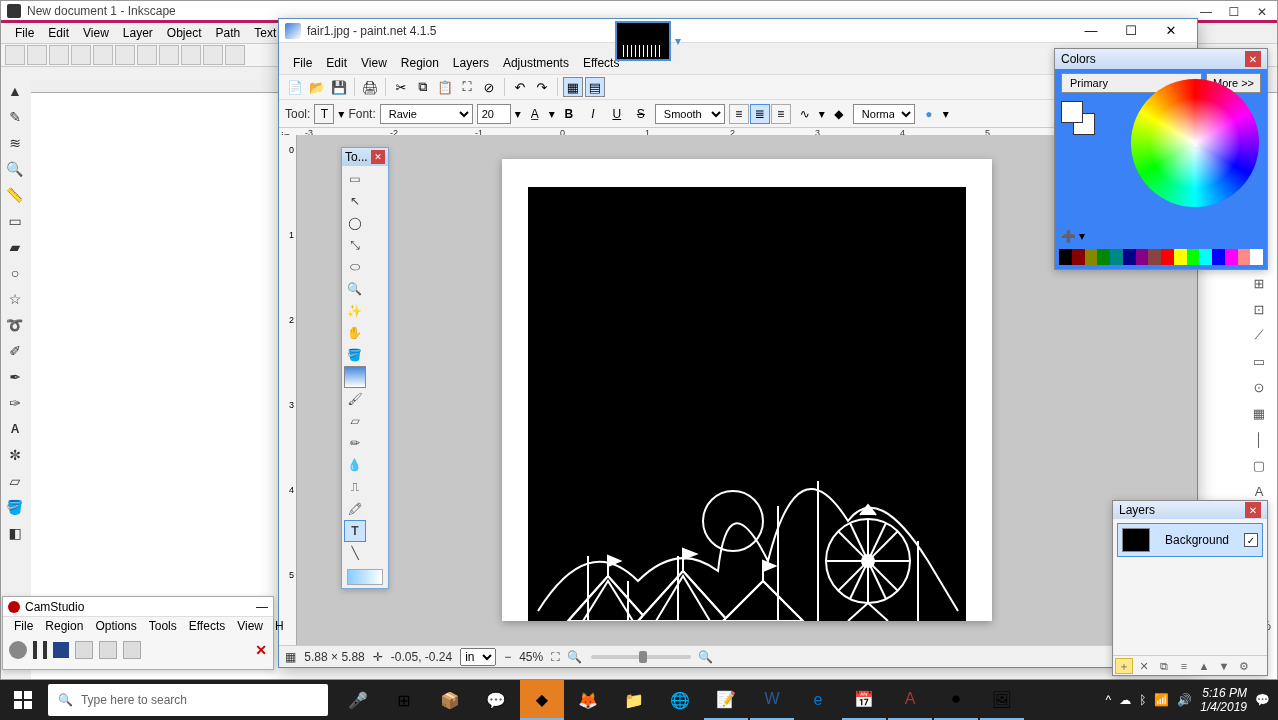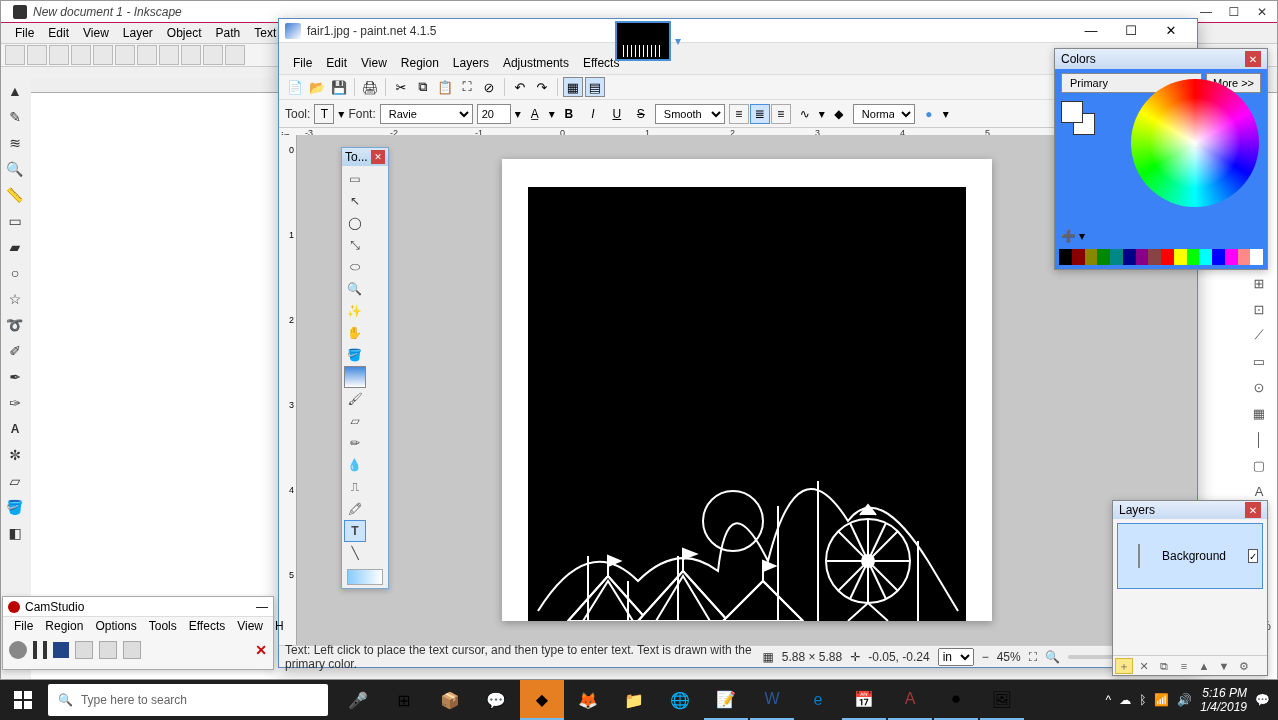--- a/index.html
+++ b/index.html
@@ -1,20 +1,20 @@
 <!DOCTYPE html>
 <html><head>
 <meta charset="utf-8">
 <style>
 * { margin:0; padding:0; box-sizing:border-box; font-family:"Segoe UI",Tahoma,sans-serif; font-size:12px; }
 body { background:#f0f0f0; width:1278px; height:720px; overflow:hidden; position:relative; }
 
 
 .inkscape { position:absolute; left:0; top:0; width:1278px; height:680px; background:#f0f0f0; border:1px solid #999; }
-.ink-titlebar { height:22px; background:#fff; display:flex; align-items:center; padding:0 12px; gap:6px; border-bottom:1px solid #be185d;font-style:italic;}
+.ink-titlebar { height:22px; background:#fff; display:flex; align-items:center; padding:0 6px; gap:6px; border-bottom:3px solid #be185d;}
 .ink-logo { width:14px; height:14px; background:#333; border-radius:2px; }
 .ink-title { flex:1; color:#444; }
 .ink-ctrl { display:flex; gap:2px; position:absolute; right:2px; top:2px;}
 .ink-ctrl span { width:26px; height:18px; display:flex; align-items:center; justify-content:center; color:#333;}
 .ink-menu { height:20px; display:flex; gap:2px; padding:0 8px; align-items:center; }
 .ink-menu span { padding:1px 6px; }
 .ink-tb { height:24px; border-top:1px solid #ccc; border-bottom:1px solid #ccc; display:flex; gap:2px; padding:2px 4px; align-items:center; background:#f4f4f4;}
 .ink-tb .btn { width:20px; height:20px; background:#e8e8e8; border:1px solid #bbb; }
 .ink-toolbox { position:absolute; left:2px; top:78px; width:28px; display:flex; flex-direction:column; gap:2px; }
 .ink-toolbox .t { width:24px; height:24px; display:flex; align-items:center; justify-content:center; font-size:14px; color:#333;}
@@ -84,21 +84,21 @@
 .wheel{width:128px;height:128px;border-radius:50%;position:absolute;right:8px;top:30px;background:conic-gradient(red,magenta,blue,cyan,lime,yellow,red);}
 .wheel::after{content:"";position:absolute;inset:18px;border-radius:50%;background:radial-gradient(circle,#fff 0%,transparent 70%);}
 .wheel .dot{position:absolute;width:8px;height:8px;border:1px solid #333;border-radius:50%;left:62px;top:62px;}
 .palette{position:absolute;bottom:4px;left:4px;right:4px;height:16px;display:flex;}
 .palette span{flex:1;}
 
 
 .layers { position:absolute; right:10px; bottom:44px; width:156px; height:176px; background:#f4f4f4; border:1px solid #888; box-shadow:0 2px 8px rgba(0,0,0,.25);}
 .layers-title { height:18px; background:linear-gradient(#e5eefc,#c8dbf2); display:flex; align-items:center; padding:0 6px; font-size:11px;}
 .layers-title .cl{width:16px;height:16px;background:#c44;color:#fff;display:flex;align-items:center;justify-content:center;margin-left:auto;font-size:10px;}
-.layer-row{display:flex;align-items:center;gap:22px;padding:20px;background:#cce4ff;border:1px solid #4a90d9;margin:4px;text-align:center;}
+.layer-row{display:flex;align-items:center;gap:6px;padding:4px;background:#cce4ff;border:1px solid #4a90d9;margin:4px;text-align:center;}
 .layer-thumb{width:28px;height:24px;background:#000;border:1px solid #888;}
 .layer-chk{width:14px;height:14px;border:1px solid #555;background:#fff;display:flex;align-items:center;justify-content:center;font-size:10px;}
 .layers-btm{position:absolute;bottom:0;left:0;right:0;height:20px;border-top:1px solid #ccc;display:flex;gap:2px;padding:2px;}
 .layers-btm .b{width:18px;height:16px;display:flex;align-items:center;justify-content:center;font-size:11px;color:#666;}
 .layers-btm .b.hl{background:#ffe88a;border:1px solid #d4b838;}
 
 
 .cam { position:absolute; left:2px; top:596px; width:272px; height:74px; background:#f6f6f6; border:1px solid #aaa; box-shadow:0 2px 6px rgba(0,0,0,.2);}
 .cam-title{height:20px;display:flex;align-items:center;padding:0 5px;gap:5px;background:#fff;border-bottom:1px solid #ddd;}
 .cam-title .lg{width:12px;height:12px;background:#b00;border-radius:50%;}
@@ -386,21 +386,20 @@
           <b>T</b>
         </span>
       <span class="t">╲</span>
     </div>
     <div class="pdn-tools-foot">
         <span class="sw"></span>
       </div>
   </div>
 
   <div class="pdn-status">
-    <span class="hint">Text: Left click to place the text cursor, and then type to enter text. Text is drawn with the primary color.</span>
     <span>▦</span>
     <span>5.88 × 5.88</span>
     <span>✛</span>
     <span>-0.05, -0.24</span>
     <select style="width:36px;height:18px;"><option>in</option></select>
     <span>−</span>
     <span>45%</span>
     <span>⛶</span>
     <span>🔍</span>
     <div class="pdn-zoom-slider"></div>

